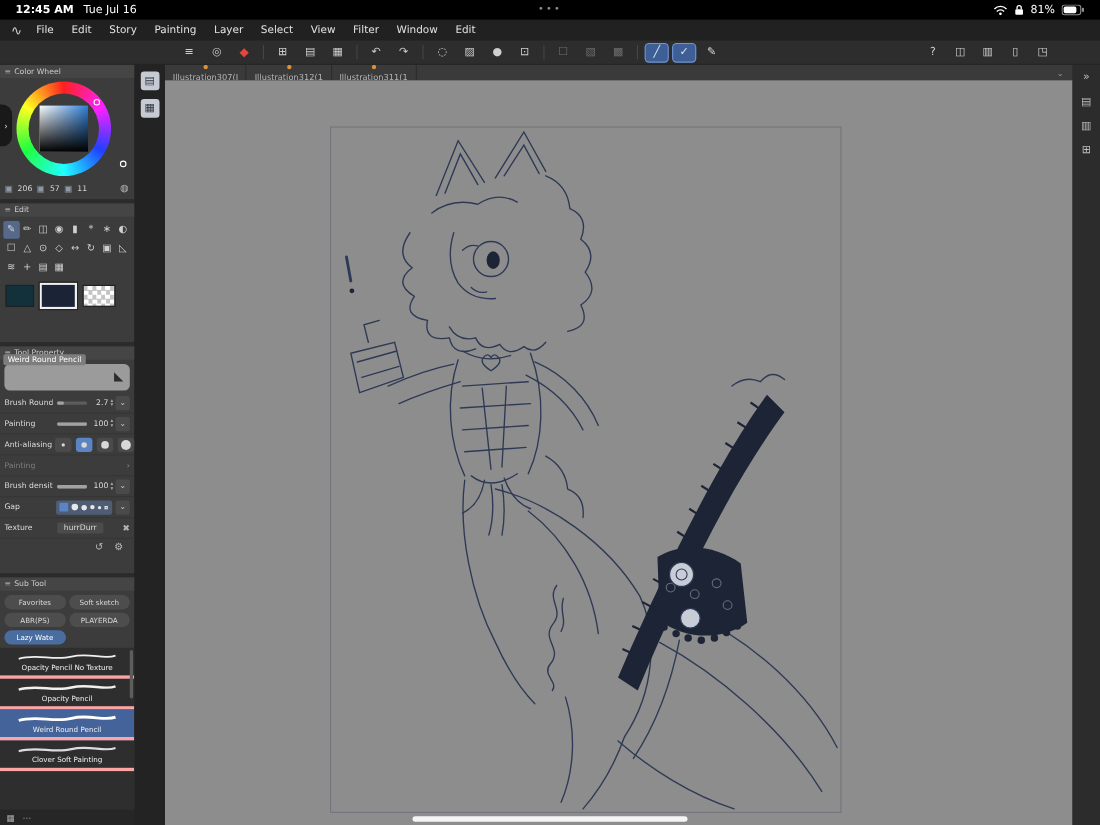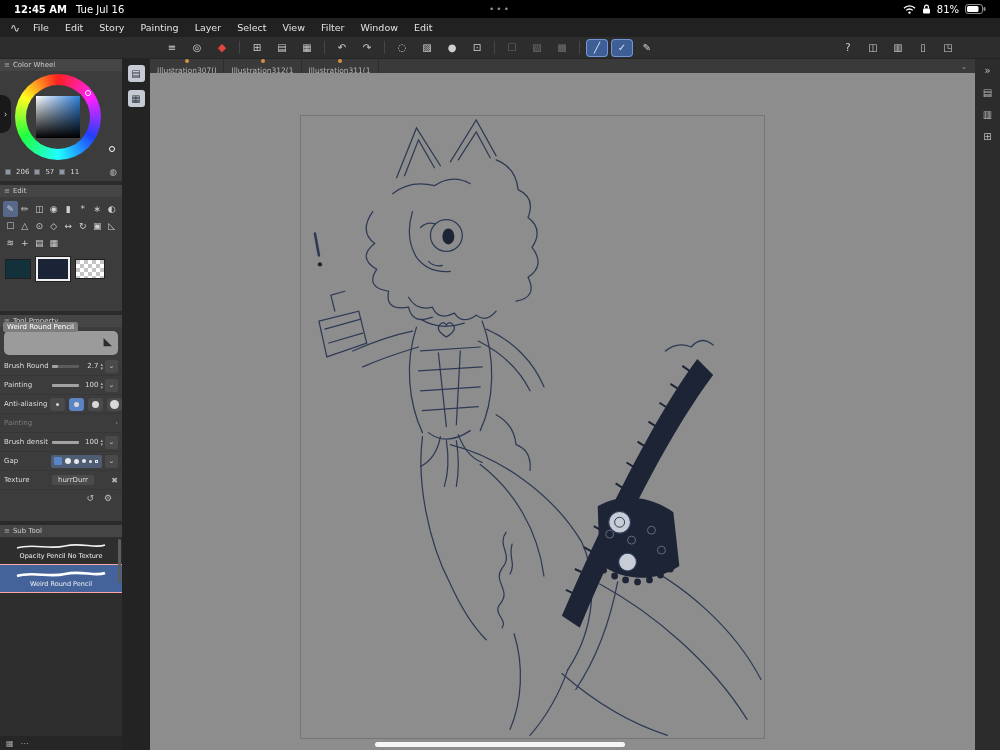--- a/index.html
+++ b/index.html
@@ -124,21 +124,21 @@
   .chip-btn{background:#4b4b4b;border-radius:2px;padding:1px 6px;font-size:7px;color:#ddd;margin-left:4px;}
   .tp-foot{display:flex;justify-content:flex-end;gap:10px;padding:3px 10px;font-size:9px;color:#bdbdbd;}
 
   
   .sec-st{flex:1;display:flex;flex-direction:column;margin-bottom:0;}
   .st-groups{display:grid;grid-template-columns:1fr 1fr;gap:3px;padding:4px 4px 3px;}
   .pill{height:13px;background:#4d4d4d;border-radius:7px;display:flex;align-items:center;justify-content:center;
     font-size:6.5px;color:#d9d9d9;white-space:nowrap;overflow:hidden;padding:0 4px;}
   .pill.active{background:#4a6da0;color:#fff;}
   .brush-list{flex:1;background:#2e2e2e;position:relative;overflow:hidden;}
-  .bitem{height:28px;border-bottom:1px solid #fca5a5;display:flex;flex-direction:column;
+  .bitem{height:28px;border-bottom:3px solid #fca5a5;display:flex;flex-direction:column;
     align-items:center;justify-content:center;gap:1px;}
   .bitem.sel{background:#44639b;}
   .bitem .bname{font-size:6.5px;color:#efefef;white-space:nowrap;}
   .st-scroll{position:absolute;right:1px;top:2px;width:3px;height:44px;background:#5d5d5d;border-radius:2px;}
 
   
   .left-bottom-bar{position:absolute;left:0;bottom:0;width:122px;height:14px;background:#262626;
     display:flex;align-items:center;gap:7px;padding:0 6px;font-size:8px;color:#a8a8a8;}
 
   
@@ -514,33 +514,52 @@
           <span>↺</span>
           <span>⚙</span>
         </div>
       </div>
 
       <div class="sec sec-st">
         <div class="sec-hd">
           <span class="hd-glyph">≡</span>
           <span>Sub Tool</span>
         </div>
+        <div class="st-groups">
+          <span class="pill">Favorites</span>
+          <span class="pill">Soft sketch</span>
+          <span class="pill">ABR(PS)</span>
+          <span class="pill">PLAYERDA</span>
+          <span class="pill active">Lazy Wate</span>
+        </div>
         <div class="brush-list">
           <div class="bitem">
             <svg width="92" height="9" viewBox="0 0 92 9">
               <path d="M2,6 C18,1 34,8 50,4 C66,0 80,7 90,3" stroke="#f0f0f0" fill="none" stroke-width="1.6"></path>
               </svg>
             <span class="bname">Opacity Pencil No Texture</span>
           </div>
+          <div class="bitem">
+            <svg width="92" height="9" viewBox="0 0 92 9">
+              <path d="M2,6 C18,1 34,8 50,4 C66,0 80,7 90,3" stroke="#f0f0f0" fill="none" stroke-width="2.2"></path>
+              </svg>
+            <span class="bname">Opacity Pencil</span>
+          </div>
           <div class="bitem sel">
             <svg width="92" height="9" viewBox="0 0 92 9">
               <path d="M2,6 C18,1 34,8 50,4 C66,0 80,7 90,3" stroke="#ffffff" fill="none" stroke-width="2.6"></path>
               </svg>
             <span class="bname">Weird Round Pencil</span>
           </div>
+          <div class="bitem">
+            <svg width="92" height="9" viewBox="0 0 92 9">
+              <path d="M2,6 C18,1 34,8 50,4 C66,0 80,7 90,3" stroke="#f0f0f0" fill="none" stroke-width="2" opacity="0.9"></path>
+              </svg>
+            <span class="bname">Clover Soft Painting</span>
+          </div>
           <span class="st-scroll"></span>
         </div>
       </div>
     </div>
 
     <div class="left-bottom-bar">
       <span>▦</span>
       <span>⋯</span>
     </div>
 

